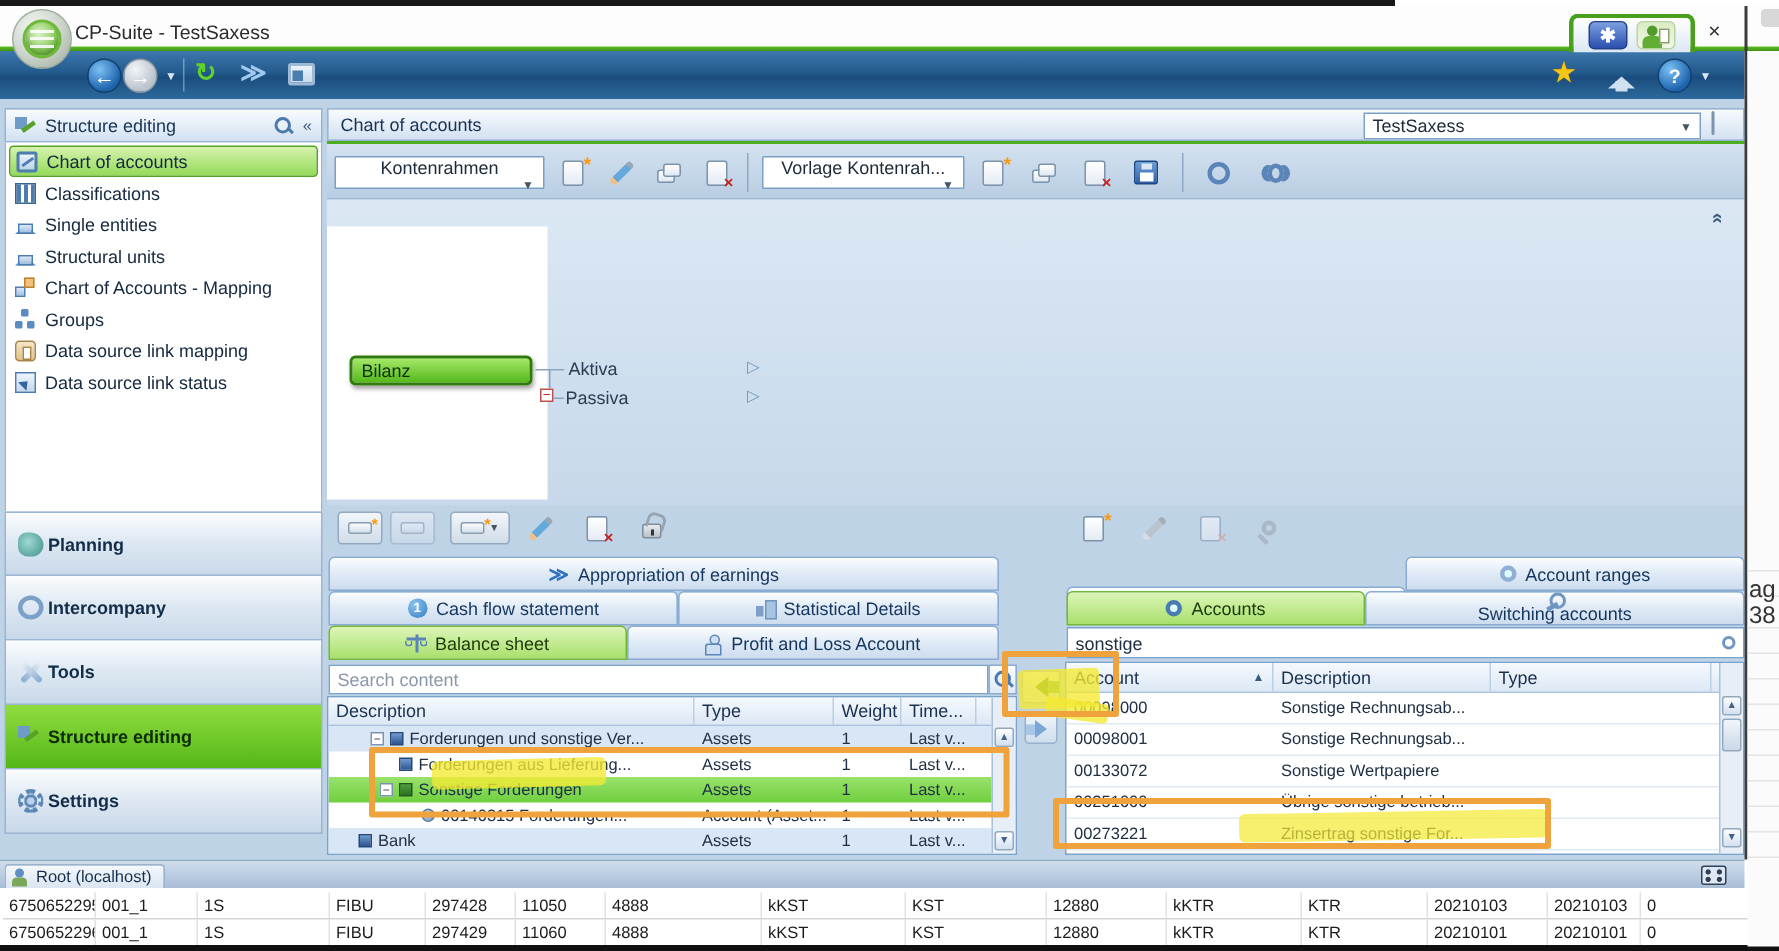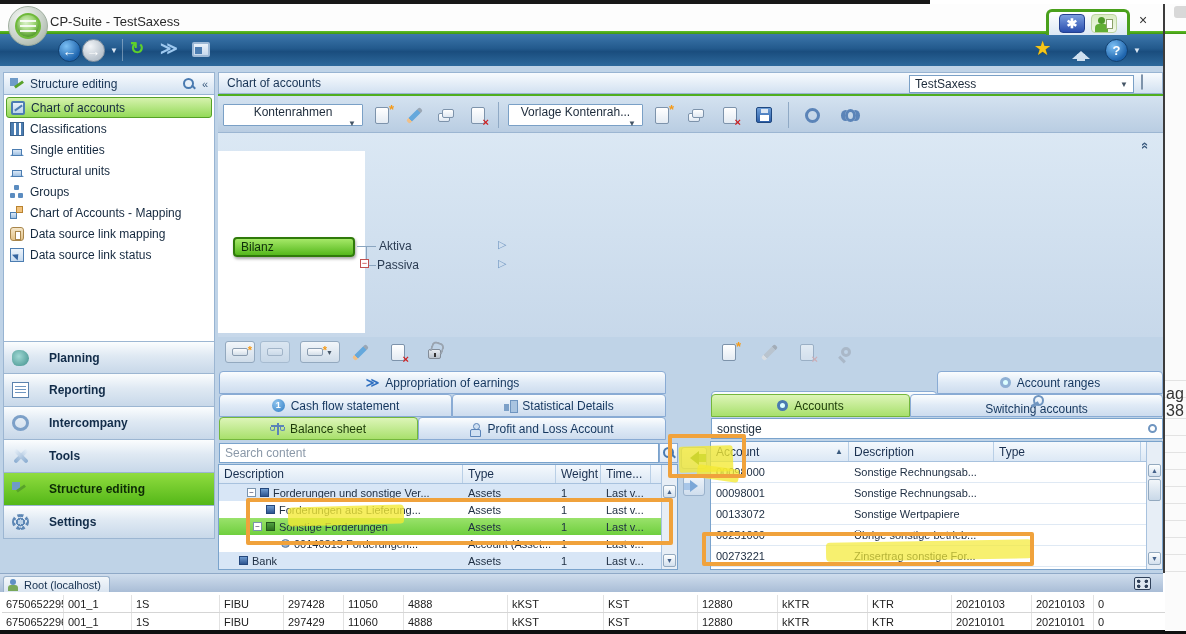--- a/index.html
+++ b/index.html
@@ -69,21 +69,21 @@
   .mi-org i { position:absolute; width:5px; height:5px; background:#5b8cc0; border-radius:1px; }
   .mi-org i:nth-child(1){ left:4px; top:0; } .mi-org i:nth-child(2){ left:0; top:8px; } .mi-org i:nth-child(3){ left:8px; top:8px; }
   .mi-map i { position:absolute; width:7px; height:7px; background:linear-gradient(#dce9f7,#9fc0e2); border:1px solid #4c7db1; }
   .mi-map i:nth-child(1){ left:0; top:6px; } .mi-map i:nth-child(2){ left:6px; top:0; background:#f2c27c; border-color:#b98330; }
   .mi-hand { background:linear-gradient(#f5e6c8,#e2c186); border:1px solid #a8854a; border-radius:3px; }
   .mi-hand:after { content:""; position:absolute; left:4px; top:3px; width:4px; height:7px; background:#fff; border:1px solid #a8854a; }
   .mi-status { background:linear-gradient(#eef4fa,#c5d9ee); border:1px solid #4c7db1; }
   .mi-status:after { content:""; position:absolute; right:1px; top:1px; width:0; height:0; border:4px solid transparent; border-top:5px solid #3565a0; transform:rotate(225deg); }
 
   .side-nav { left:3px; top:341px; width:212px; }
-  .nav-item { height:33px; display:flex; align-items:center; gap:20px; padding:0 8px;
+  .nav-item { height:43px; display:flex; align-items:center; gap:3px; padding:0 8px;
     background:linear-gradient(#fbfdfe,#dfe9f3 45%,#c8d8e9); border:1px solid #9cb6d2; border-top:none; font-weight:bold; font-size:12px; color:#122c49; }
   .nav-item:first-child { border-top:1px solid #9cb6d2; }
   .nav-item.selected { background:linear-gradient(#90dc3f,#54b718); color:#0d2b05; }
   .ni { width:17px; height:16px; position:relative; flex:0 0 auto; }
   .ni-plan { background:radial-gradient(circle at 40% 40%, #9fd8d4, #3f8f8a); border-radius:40% 60% 55% 45%; }
   .ni-flask { background:linear-gradient(#e8f1fa,#7fa8d2); clip-path:polygon(35% 0,65% 0,65% 35%,100% 100%,0 100%,35% 35%); }
   .ni-report { background:#fff; border:1px solid #5b82ad; }
   .ni-report:after { content:""; position:absolute; left:2px; top:3px; width:11px; height:8px;
     background:repeating-linear-gradient(#6f96c0 0 1px, transparent 1px 3px); }
   .ni-inter { border:3px solid #7ca0c8; border-radius:50%; }
@@ -299,51 +299,47 @@
       <span>Single entities</span>
     </div>
     <div class="side-item">
       <span class="mi mi-house">
           <i class="roof"></i>
           <i class="base"></i>
         </span>
       <span>Structural units</span>
     </div>
     <div class="side-item">
+      <span class="mi mi-map">
+          <i></i>
+          <i></i>
+        </span>
+      <span>Chart of Accounts - Mapping</span>
+    </div>
+    <div class="side-item">
       <span class="mi mi-org">
           <i></i>
           <i></i>
           <i></i>
         </span>
       <span>Groups</span>
-    </div>
-    <div class="side-item">
-      <span class="mi mi-map">
-          <i></i>
-          <i></i>
-        </span>
-      <span>Chart of Accounts - Mapping</span>
     </div>
     <div class="side-item">
       <span class="mi mi-hand"></span>
       <span>Data source link mapping</span>
     </div>
     <div class="side-item">
       <span class="mi mi-status"></span>
       <span>Data source link status</span>
     </div>
   </div>
   <div class="abs side-nav">
     <div class="nav-item">
       <span class="ni ni-plan"></span>
       <span>Planning</span>
-    </div>
-    <div class="nav-item">
-      <span class="ni ni-report"></span>
-      <span>Reporting</span>
     </div>
     <div class="nav-item">
       <span class="ni ni-inter"></span>
       <span>Intercompany</span>
     </div>
     <div class="nav-item">
       <span class="ni ni-tools">
           <i></i>
           <i></i>
         </span>

